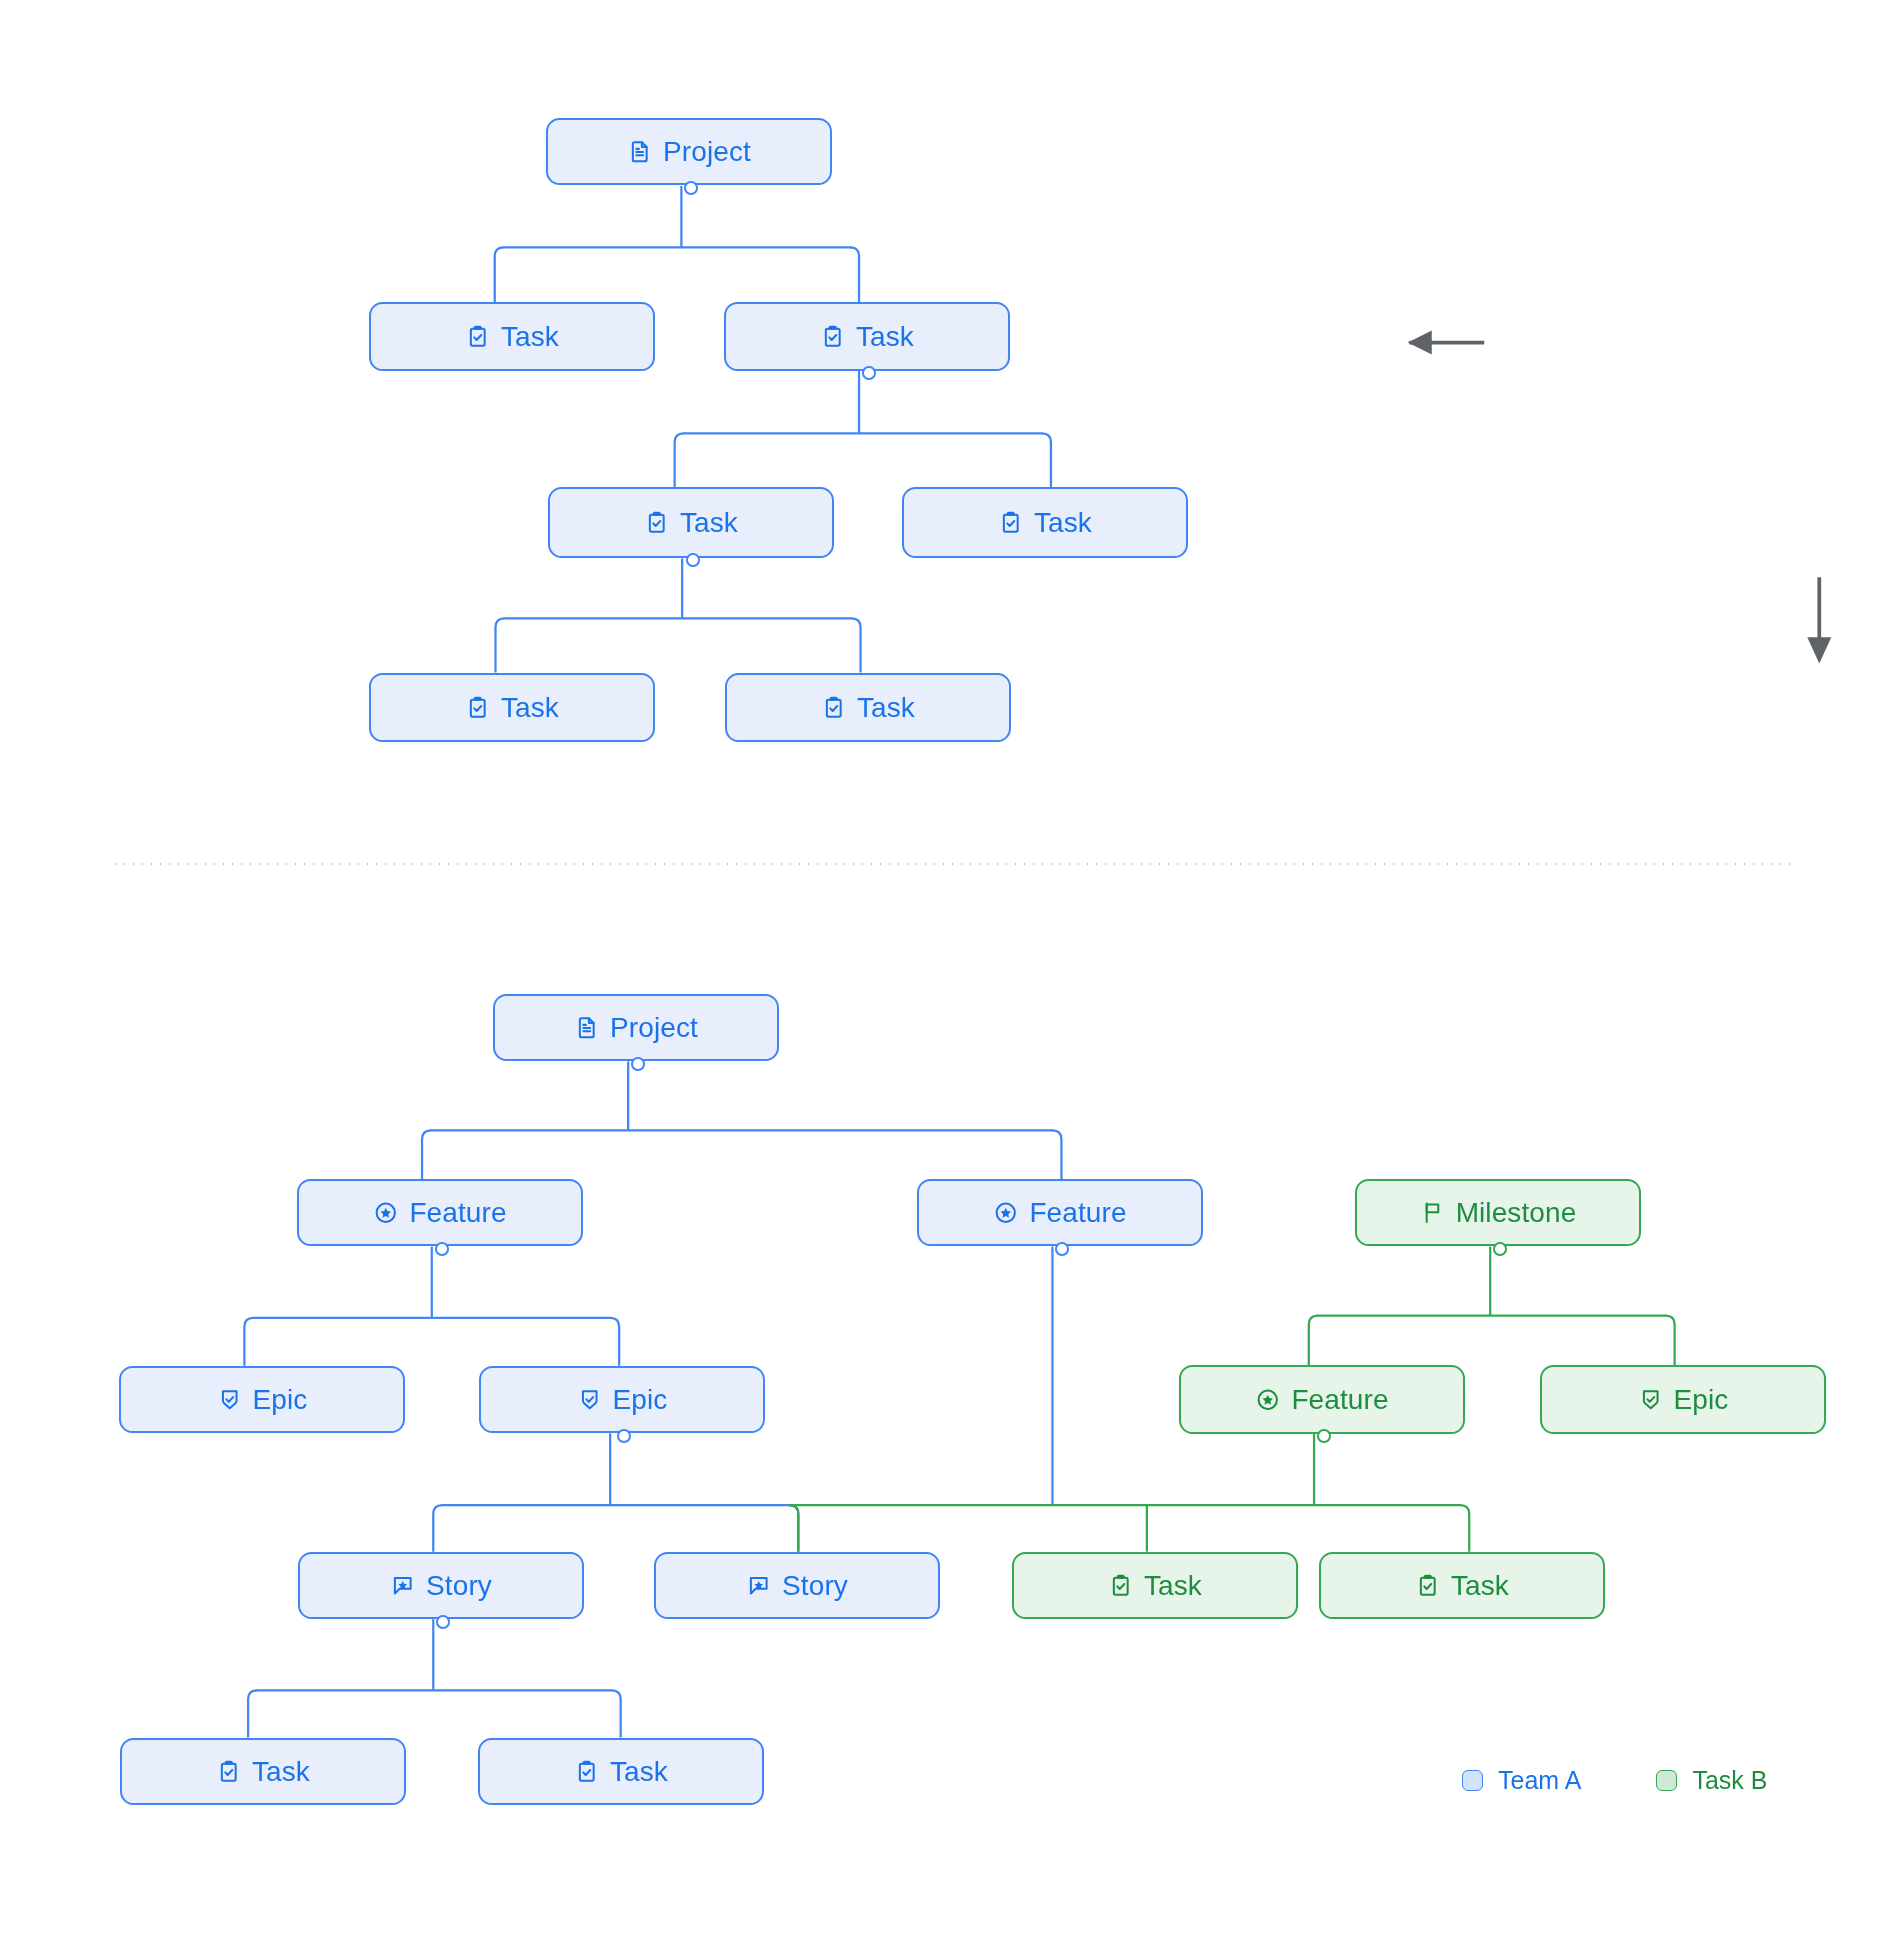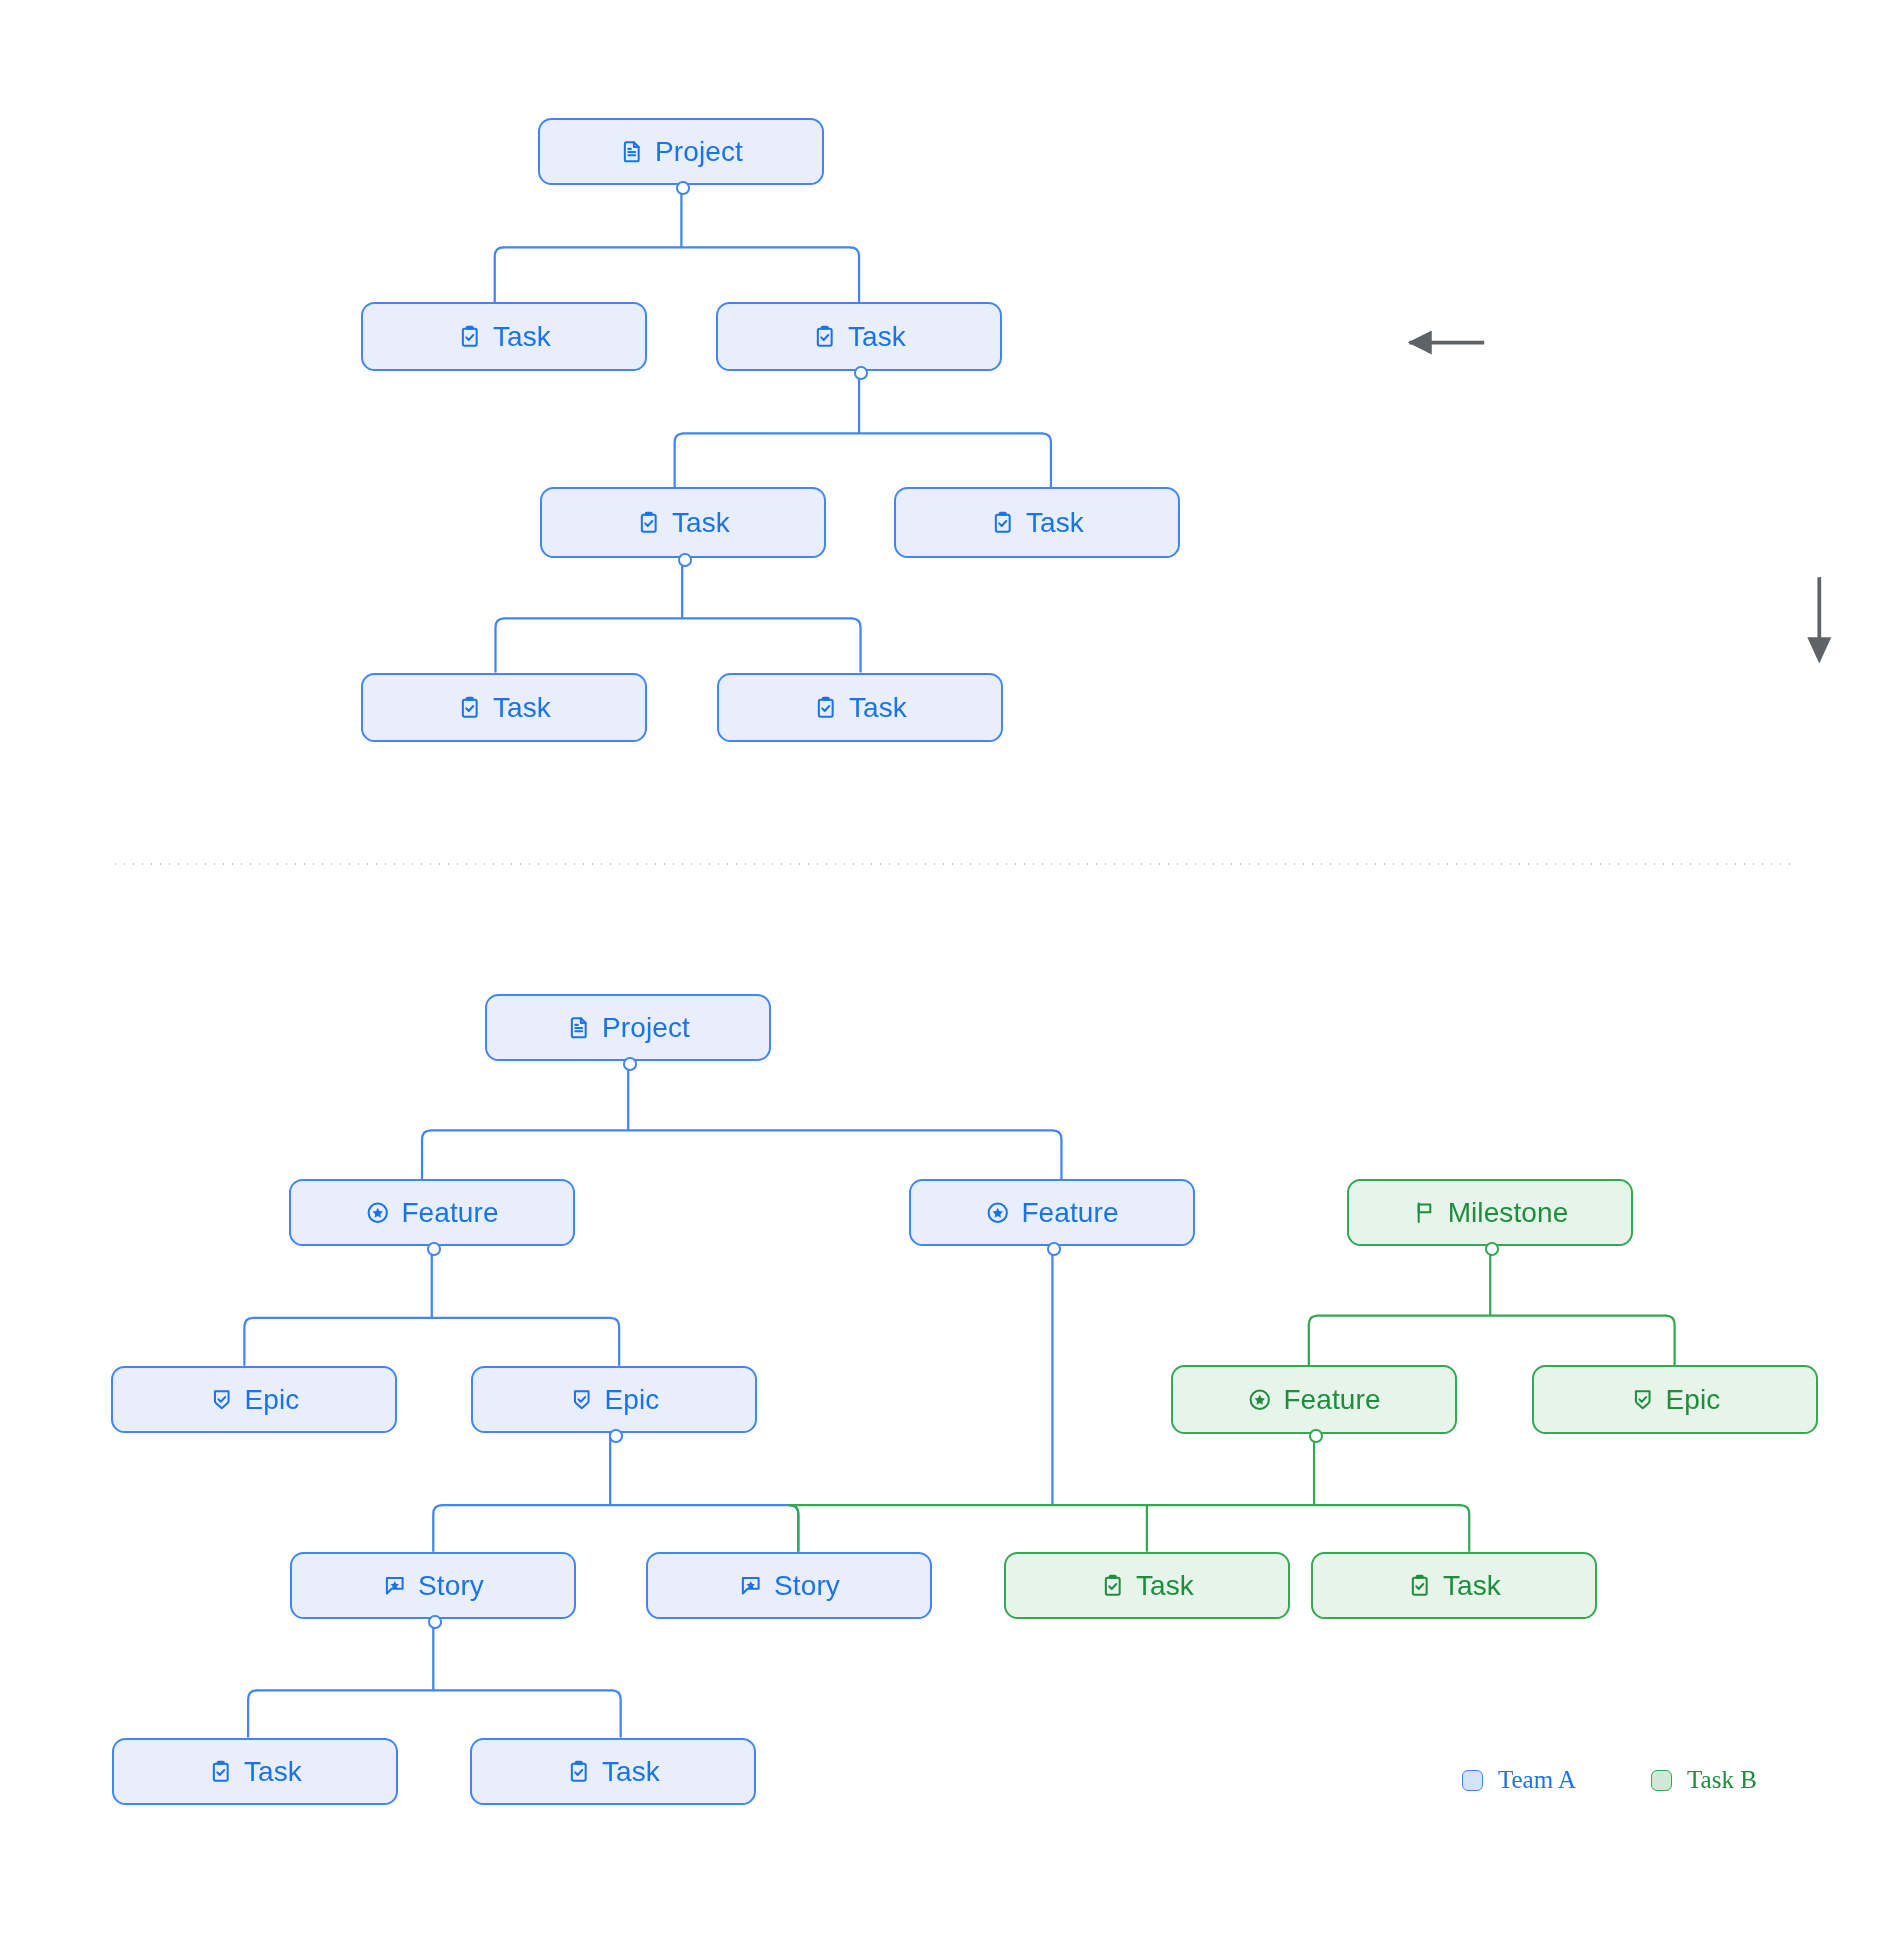--- a/index.html
+++ b/index.html
@@ -4,21 +4,21 @@
 <style>
   html,body{margin:0;padding:0;background:#ffffff;}
   body{width:1898px;height:1955px;position:relative;overflow:hidden;
        font-family:"Liberation Sans","DejaVu Sans",sans-serif;}
 
   #canvas{position:absolute;inset:0;width:1898px;height:1955px;}
   svg.links{position:absolute;left:0;top:0;width:1898px;height:1955px;pointer-events:none;}
 
   .node{position:absolute;box-sizing:border-box;border-radius:13.5px;
         display:flex;align-items:center;justify-content:center;gap:10.5px;
-        border-width:2.2px;border-style:solid;}
+        border-width:2.2px;border-style:solid;margin-left:8px;}
   .node .lbl{font-size:28px;letter-spacing:0.1px;white-space:nowrap;}
   .node .ico{display:inline-flex;align-items:center;justify-content:center;
              width:25.5px;height:25.5px;flex:0 0 25.5px;}
   .node .ico svg{width:25.5px;height:25.5px;display:block;}
 
   .team-a{background:#e8eefc;border-color:#4285f4;color:#1a73e8;}
   .team-b{background:#e6f4ea;border-color:#34a853;color:#1e8e3e;}
 
   .port{position:absolute;width:13.5px;height:13.5px;border-radius:50%;
         background:#ffffff;box-sizing:border-box;border:2.2px solid #4285f4;}
@@ -26,21 +26,21 @@
 
   .divider{position:absolute;left:111px;top:863px;width:1679px;height:2.2px;
            background-image:radial-gradient(circle, #bdbdbd 0.9px, rgba(0,0,0,0) 1px);
            background-size:9px 2.2px;background-repeat:repeat-x;}
 
   .annot{position:absolute;left:1492px;top:313px;width:337px;
          text-align:right;color:#5f6368;font-size:34px;line-height:1.14;}
 
   .legend{position:absolute;left:1462px;top:1766px;display:flex;
           align-items:center;gap:75px;}
-  .legend .item{display:flex;align-items:center;gap:15px;font-size:25px;font-family:Liberation Serif, serif;}
+  .legend .item{display:flex;align-items:center;gap:15px;font-size:25px;}
   .legend .sw{width:21px;height:21px;border-radius:6px;border:1.9px solid;box-sizing:border-box;}
   .legend .a .sw{background:#d2e3fc;border-color:#4285f4;}
   .legend .a .t{color:#1a73e8;}
   .legend .b .sw{background:#ceead6;border-color:#34a853;}
   .legend .b .t{color:#1e8e3e;}
 </style>
 </head>
 <body>
 
 <div id="canvas">

